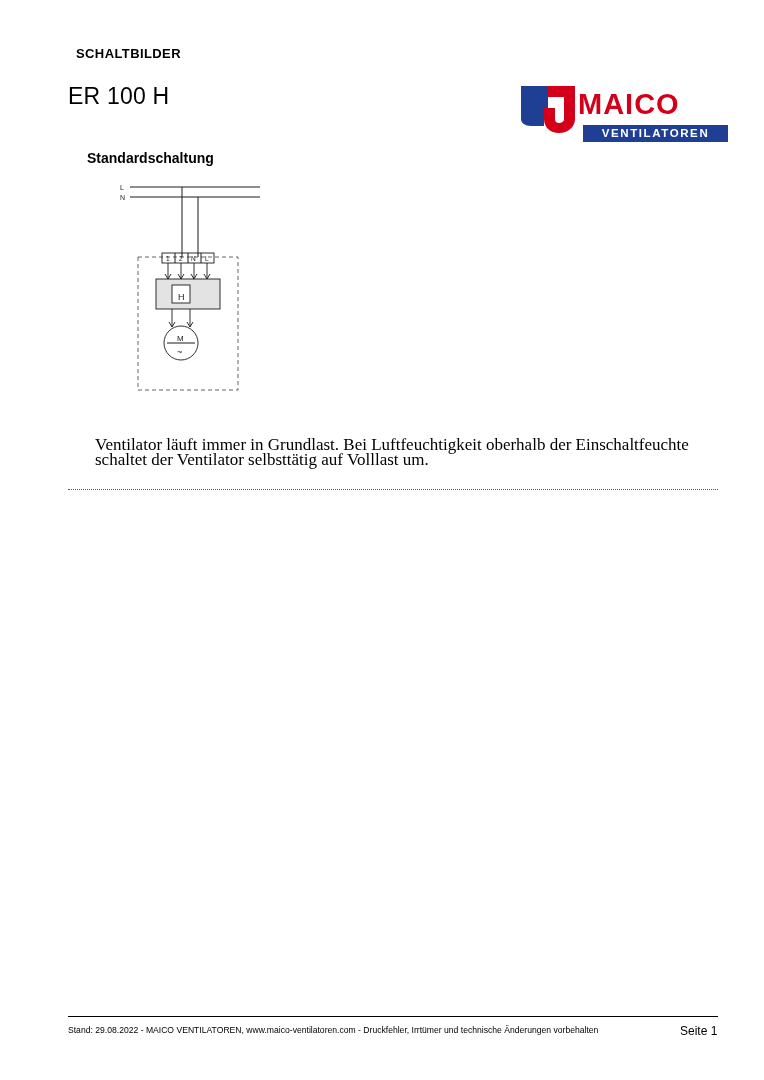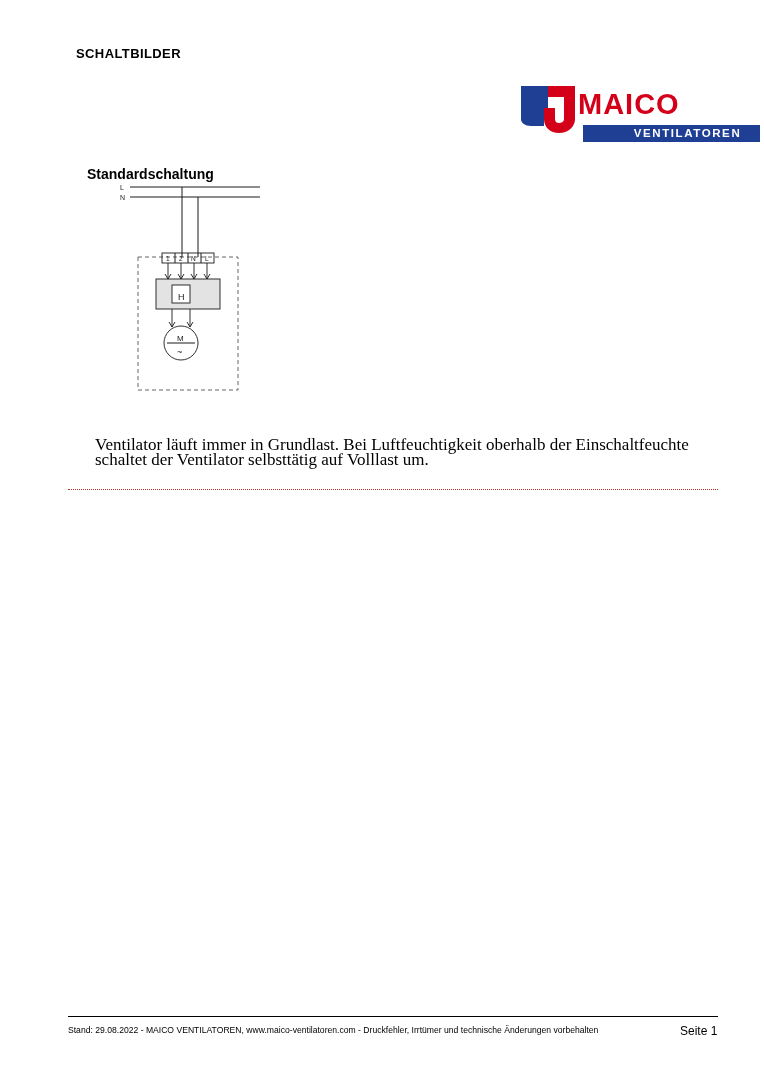--- a/index.html
+++ b/index.html
@@ -69,40 +69,38 @@
     letter-spacing: 1px;
     line-height: 1;
   }
   .logo-sub {
     position: absolute;
     left: 62px;
     top: 39px;
     width: 145px;
     height: 17px;
     background: #1f3f94;
-    padding-left: 32px;
   }
   .logo-sub span {
     display: block;
     color: #ffffff;
     font-size: 11.5px;
     font-weight: bold;
     letter-spacing: 1.6px;
     text-align: center;
     line-height: 17px;
   }
 
   
   .section-title {
     position: absolute;
     left: 87px;
     top: 150px;
     font-size: 14px;
     font-weight: bold;
-    margin-top: 16px;
   }
 
   
   .diagram {
     position: absolute;
     left: 110px;
     top: 175px;
     width: 200px;
     height: 230px;
   }
@@ -153,20 +151,21 @@
     color: #000;
   }
 </style>
 </head>
 <body>
 
 <div class="page">
 
   <div class="header-section">
     <div class="kicker">SCHALTBILDER</div>
+    <div class="doc-title">ER 100 H</div>
   </div>
 
   <div class="logo">
     <svg class="logo-mark" viewBox="0 0 54 47">
       <rect x="0" y="0" width="27" height="33" fill="#1f3f94"></rect>
       <path d="M27 0 L54 0 L54 33 C54 41 47 47 38 47 C29 47 23 41 23 33 L23 22 L34 22 L34 33 C34 36 36 37 38 37 C40 37 43 36 43 33 L43 11 L27 11 Z" fill="#d4001a"></path>
       <path d="M0 33 L23 33 L23 40 L10 40 C4 40 0 37 0 33 Z" fill="#1f3f94"></path>
     </svg>
     <div class="logo-word">MAICO</div>
     <div class="logo-sub">

